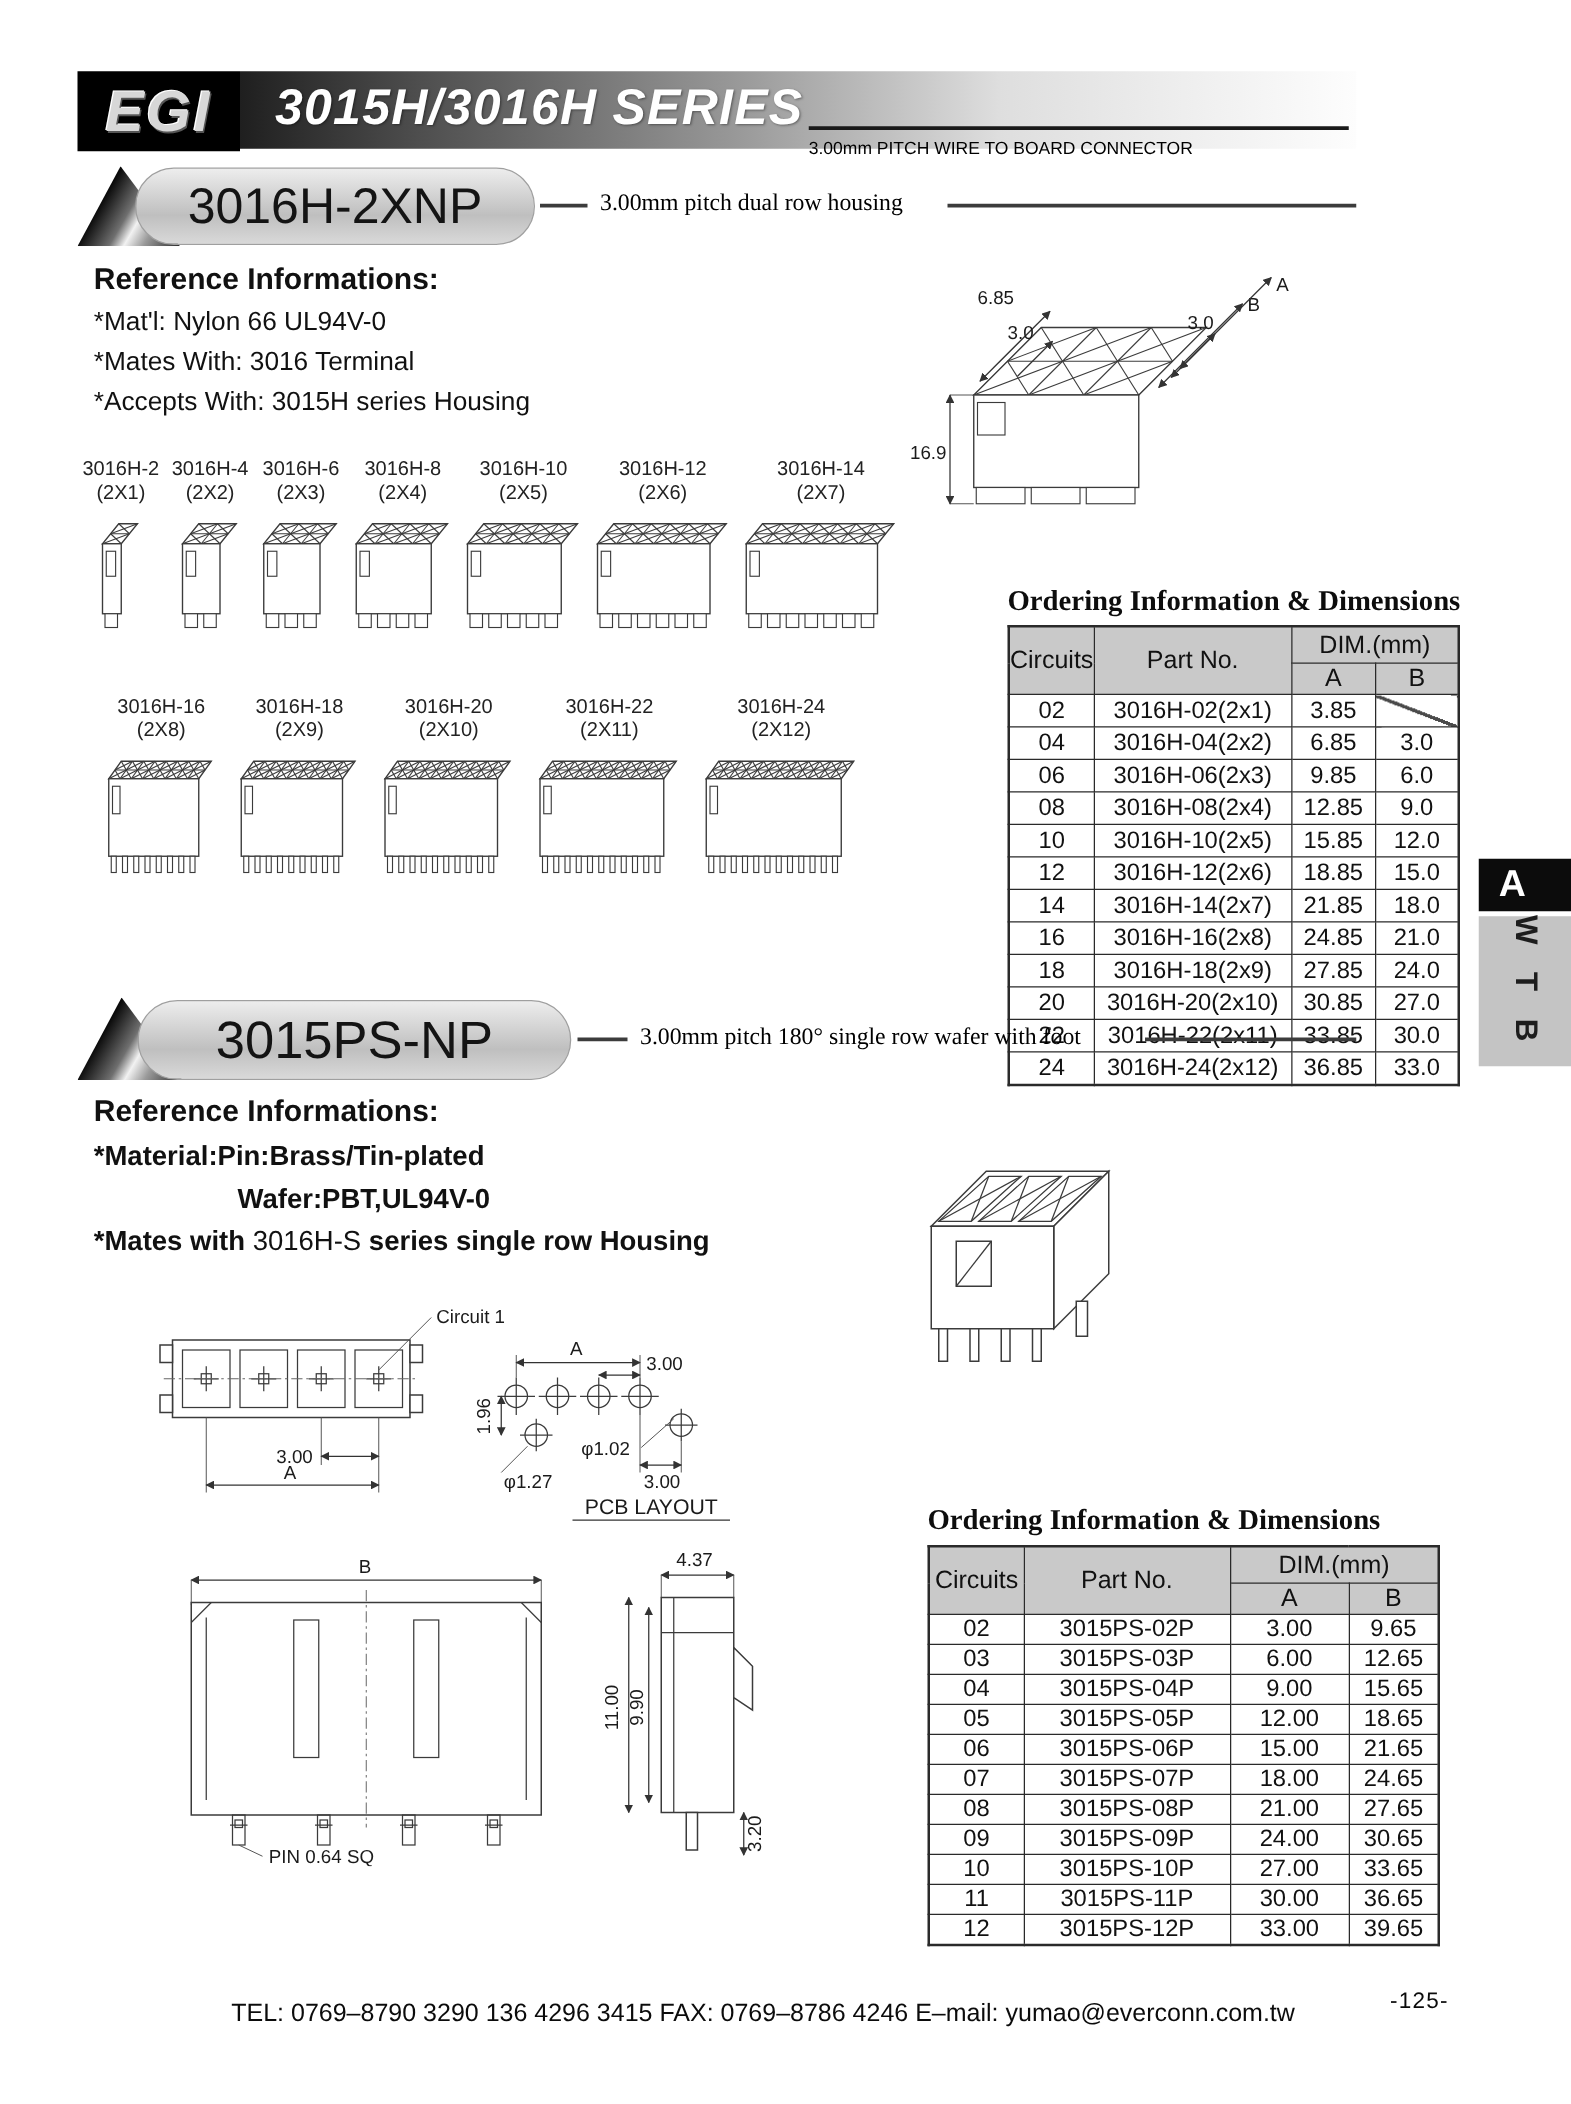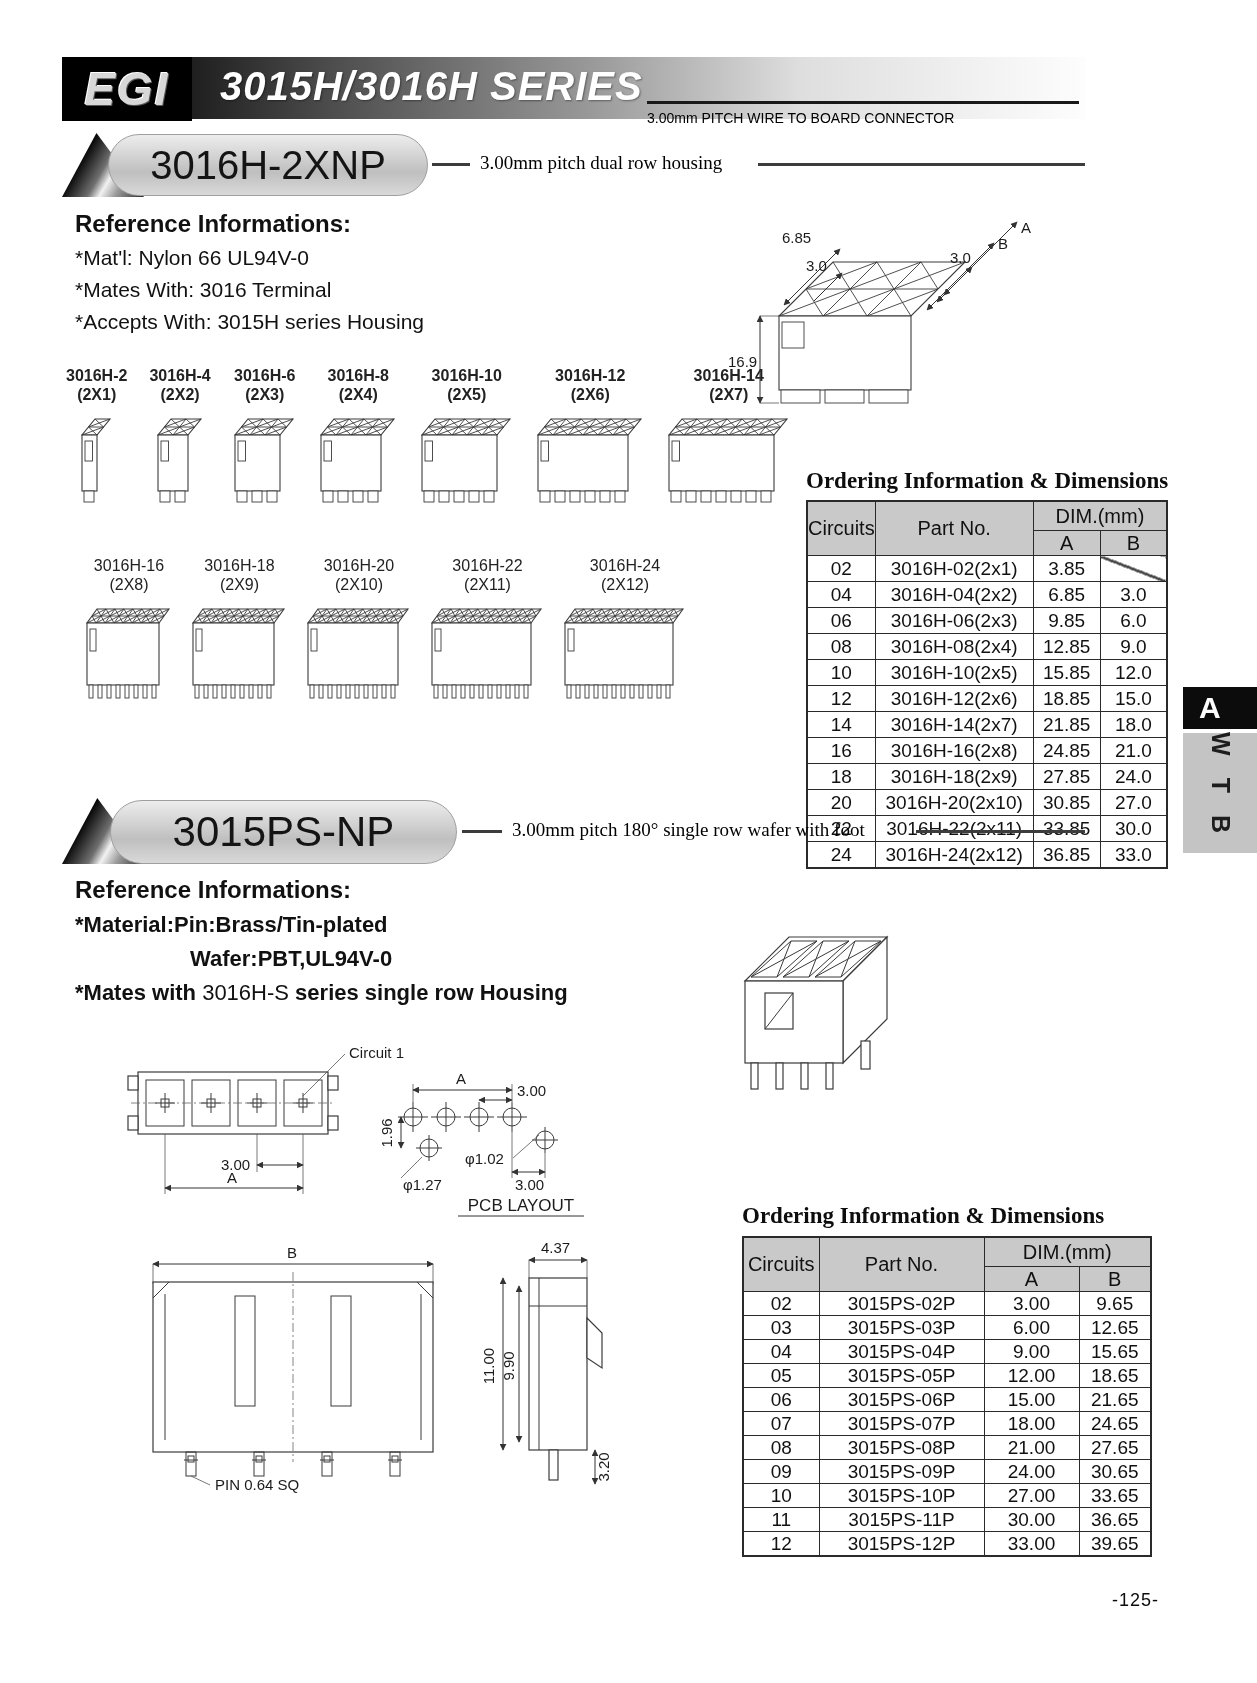--- a/index.html
+++ b/index.html
@@ -85,21 +85,21 @@
   </div>
   <div class="abs rule" style="left:432px;top:163px;width:38px;"></div>
   <div class="abs tagline" style="left:480px;top:152px;">3.00mm pitch dual row housing</div>
   <div class="abs rule" style="left:758px;top:163px;width:327px;"></div>
 
   <div class="abs ref-h" style="left:75px;top:210px;">Reference Informations:</div>
   <div class="abs ref-l" style="left:75px;top:246px;">*Mat'l: Nylon 66 UL94V-0</div>
   <div class="abs ref-l" style="left:75px;top:278px;">*Mates With: 3016 Terminal</div>
   <div class="abs ref-l" style="left:75px;top:310px;">*Accepts With: 3015H series Housing</div>
 
-  <div class="abs conn-row" id="connRow1" style="left:66px;top:366px;gap:22px;font-weight:bold;">
+  <div class="abs conn-row" id="connRow1" style="left:66px;top:366px;gap:10px;">
       <div class="conn-item">
         <div class="conn-name">3016H-2</div>
         <div class="conn-sub">(2X1)</div>
         <svg width="34" height="88" viewBox="0 0 34 88">
           <polygon points="2,18 17,18 30,2 15,2" fill="#fff" stroke="#3b3b3b" stroke-width="1.1"></polygon>
           <line x1="8.5" y1="10" x2="23.5" y2="10" stroke="#3b3b3b" stroke-width="0.9"></line>
           <line x1="2" y1="18" x2="23.5" y2="10" stroke="#3b3b3b" stroke-width="0.9"></line>
           <line x1="17" y1="18" x2="8.5" y2="10" stroke="#3b3b3b" stroke-width="0.9"></line>
           <line x1="8.5" y1="10" x2="30" y2="2" stroke="#3b3b3b" stroke-width="0.9"></line>
           <line x1="23.5" y1="10" x2="15" y2="2" stroke="#3b3b3b" stroke-width="0.9"></line>
@@ -1078,15 +1078,16 @@
       </tbody>
   </table>
 
   <div class="abs tab-a">
     <span>A</span>
   </div>
   <div class="abs tab-wtb">
     <span>WTB</span>
   </div>
 
+  <div class="abs footer">TEL: 0769–8790 3290  136 4296 3415  FAX: 0769–8786 4246  E–mail: yumao@everconn.com.tw</div>
   <div class="abs pageno">-125-</div>
 
 </div>
 
 </body></html>

